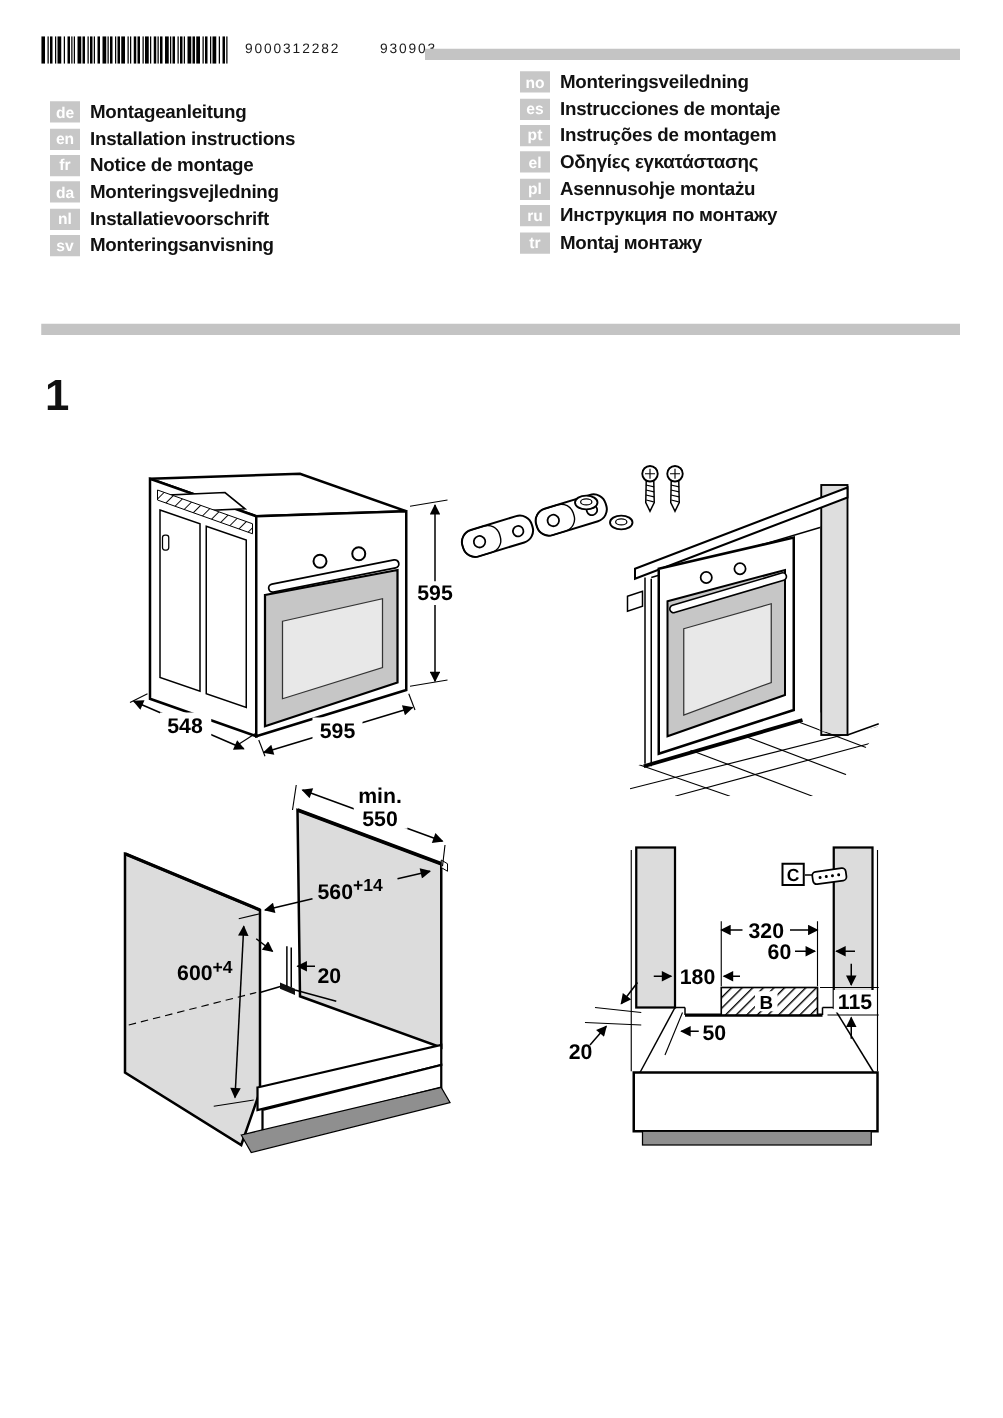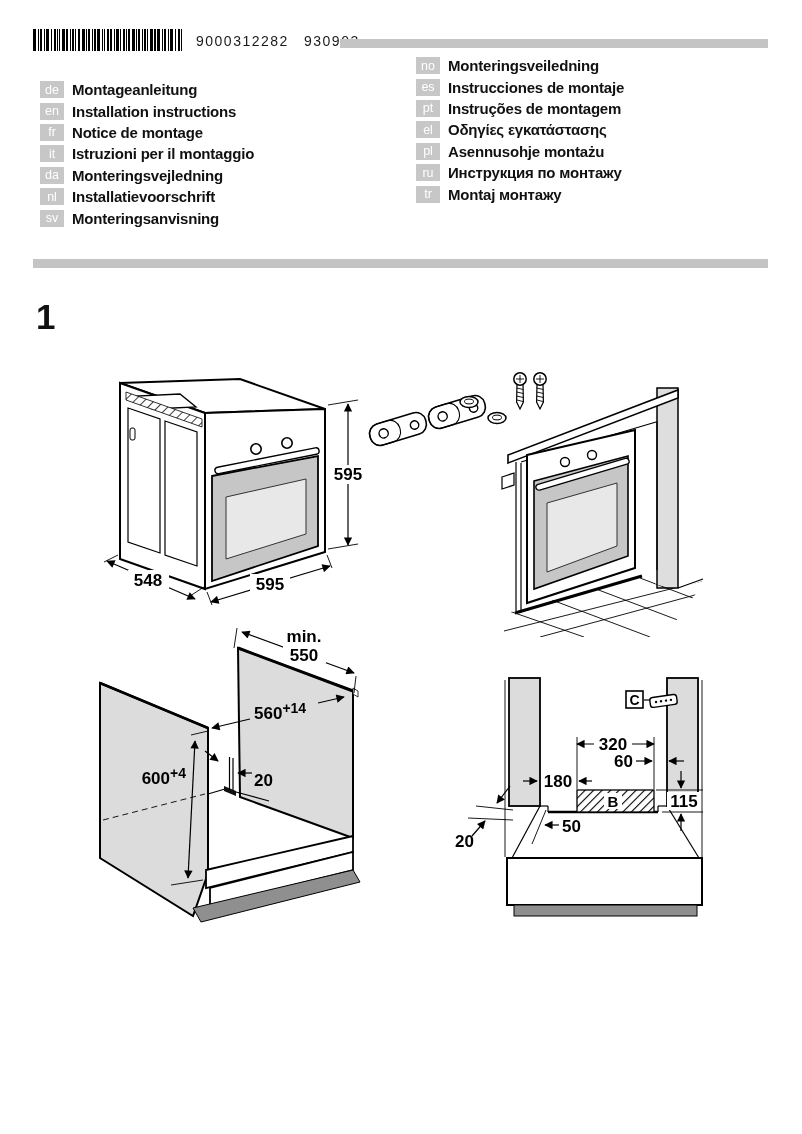--- a/index.html
+++ b/index.html
@@ -1,24 +1,24 @@
 <!DOCTYPE html>
 <html><head>
 <meta charset="utf-8">
 <style>
   html,body{margin:0;padding:0;}
   body{width:802px;height:1134px;position:relative;background:#fff;
        font-family:"Liberation Sans",sans-serif;color:#111;overflow:hidden;}
   .abs{position:absolute;}
   .graybar{position:absolute;background:#c4c4c4;}
-  .code-text{position:absolute;top:33px;font-size:14px;letter-spacing:1.5px;color:#1a1a1a;}
+  .code-text{position:absolute;top:33px;font-size:11px;letter-spacing:1.5px;color:#1a1a1a;}
   .lang-col{position:absolute;display:flex;flex-direction:column;}
   .lang-row{height:21.4px;display:flex;align-items:center;}
   .lang-badge{width:24px;height:17px;background:#c7c7c7;color:#fff;font-size:12.5px;
-              font-weight:normal;display:flex;align-items:center;justify-content:center;flex:0 0 24px;}
+              font-weight:bold;display:flex;align-items:center;justify-content:center;flex:0 0 24px;}
   .lang-label{margin-left:8px;font-size:15px;font-weight:bold;letter-spacing:-0.2px;white-space:nowrap;}
   .fig-number{position:absolute;left:36px;top:297px;font-size:35px;font-weight:bold;}
   svg text{font-family:"Liberation Sans",sans-serif;font-weight:bold;font-size:17px;fill:#000;}
   svg .sup{font-size:14px;}
   svg .lbl-b{font-size:15px;}
   svg .lbl-c{font-size:14px;}
   .ln{stroke:#000;stroke-width:1.2;fill:none;}
   .thin{stroke:#000;stroke-width:0.9;fill:none;}
   .out{stroke:#000;fill:#fff;}
   .pnl{stroke:#000;fill:#dcdcdc;}
@@ -38,24 +38,20 @@
       <span class="lang-badge">de</span>
       <span class="lang-label">Montageanleitung</span>
     </div>
   <div class="lang-row">
       <span class="lang-badge">en</span>
       <span class="lang-label">Installation instructions</span>
     </div>
   <div class="lang-row">
       <span class="lang-badge">fr</span>
       <span class="lang-label">Notice de montage</span>
-    </div>
-  <div class="lang-row">
-      <span class="lang-badge">it</span>
-      <span class="lang-label">Istruzioni per il montaggio</span>
     </div>
   <div class="lang-row">
       <span class="lang-badge">da</span>
       <span class="lang-label">Monteringsvejledning</span>
     </div>
   <div class="lang-row">
       <span class="lang-badge">nl</span>
       <span class="lang-label">Installatievoorschrift</span>
     </div>
   <div class="lang-row">

